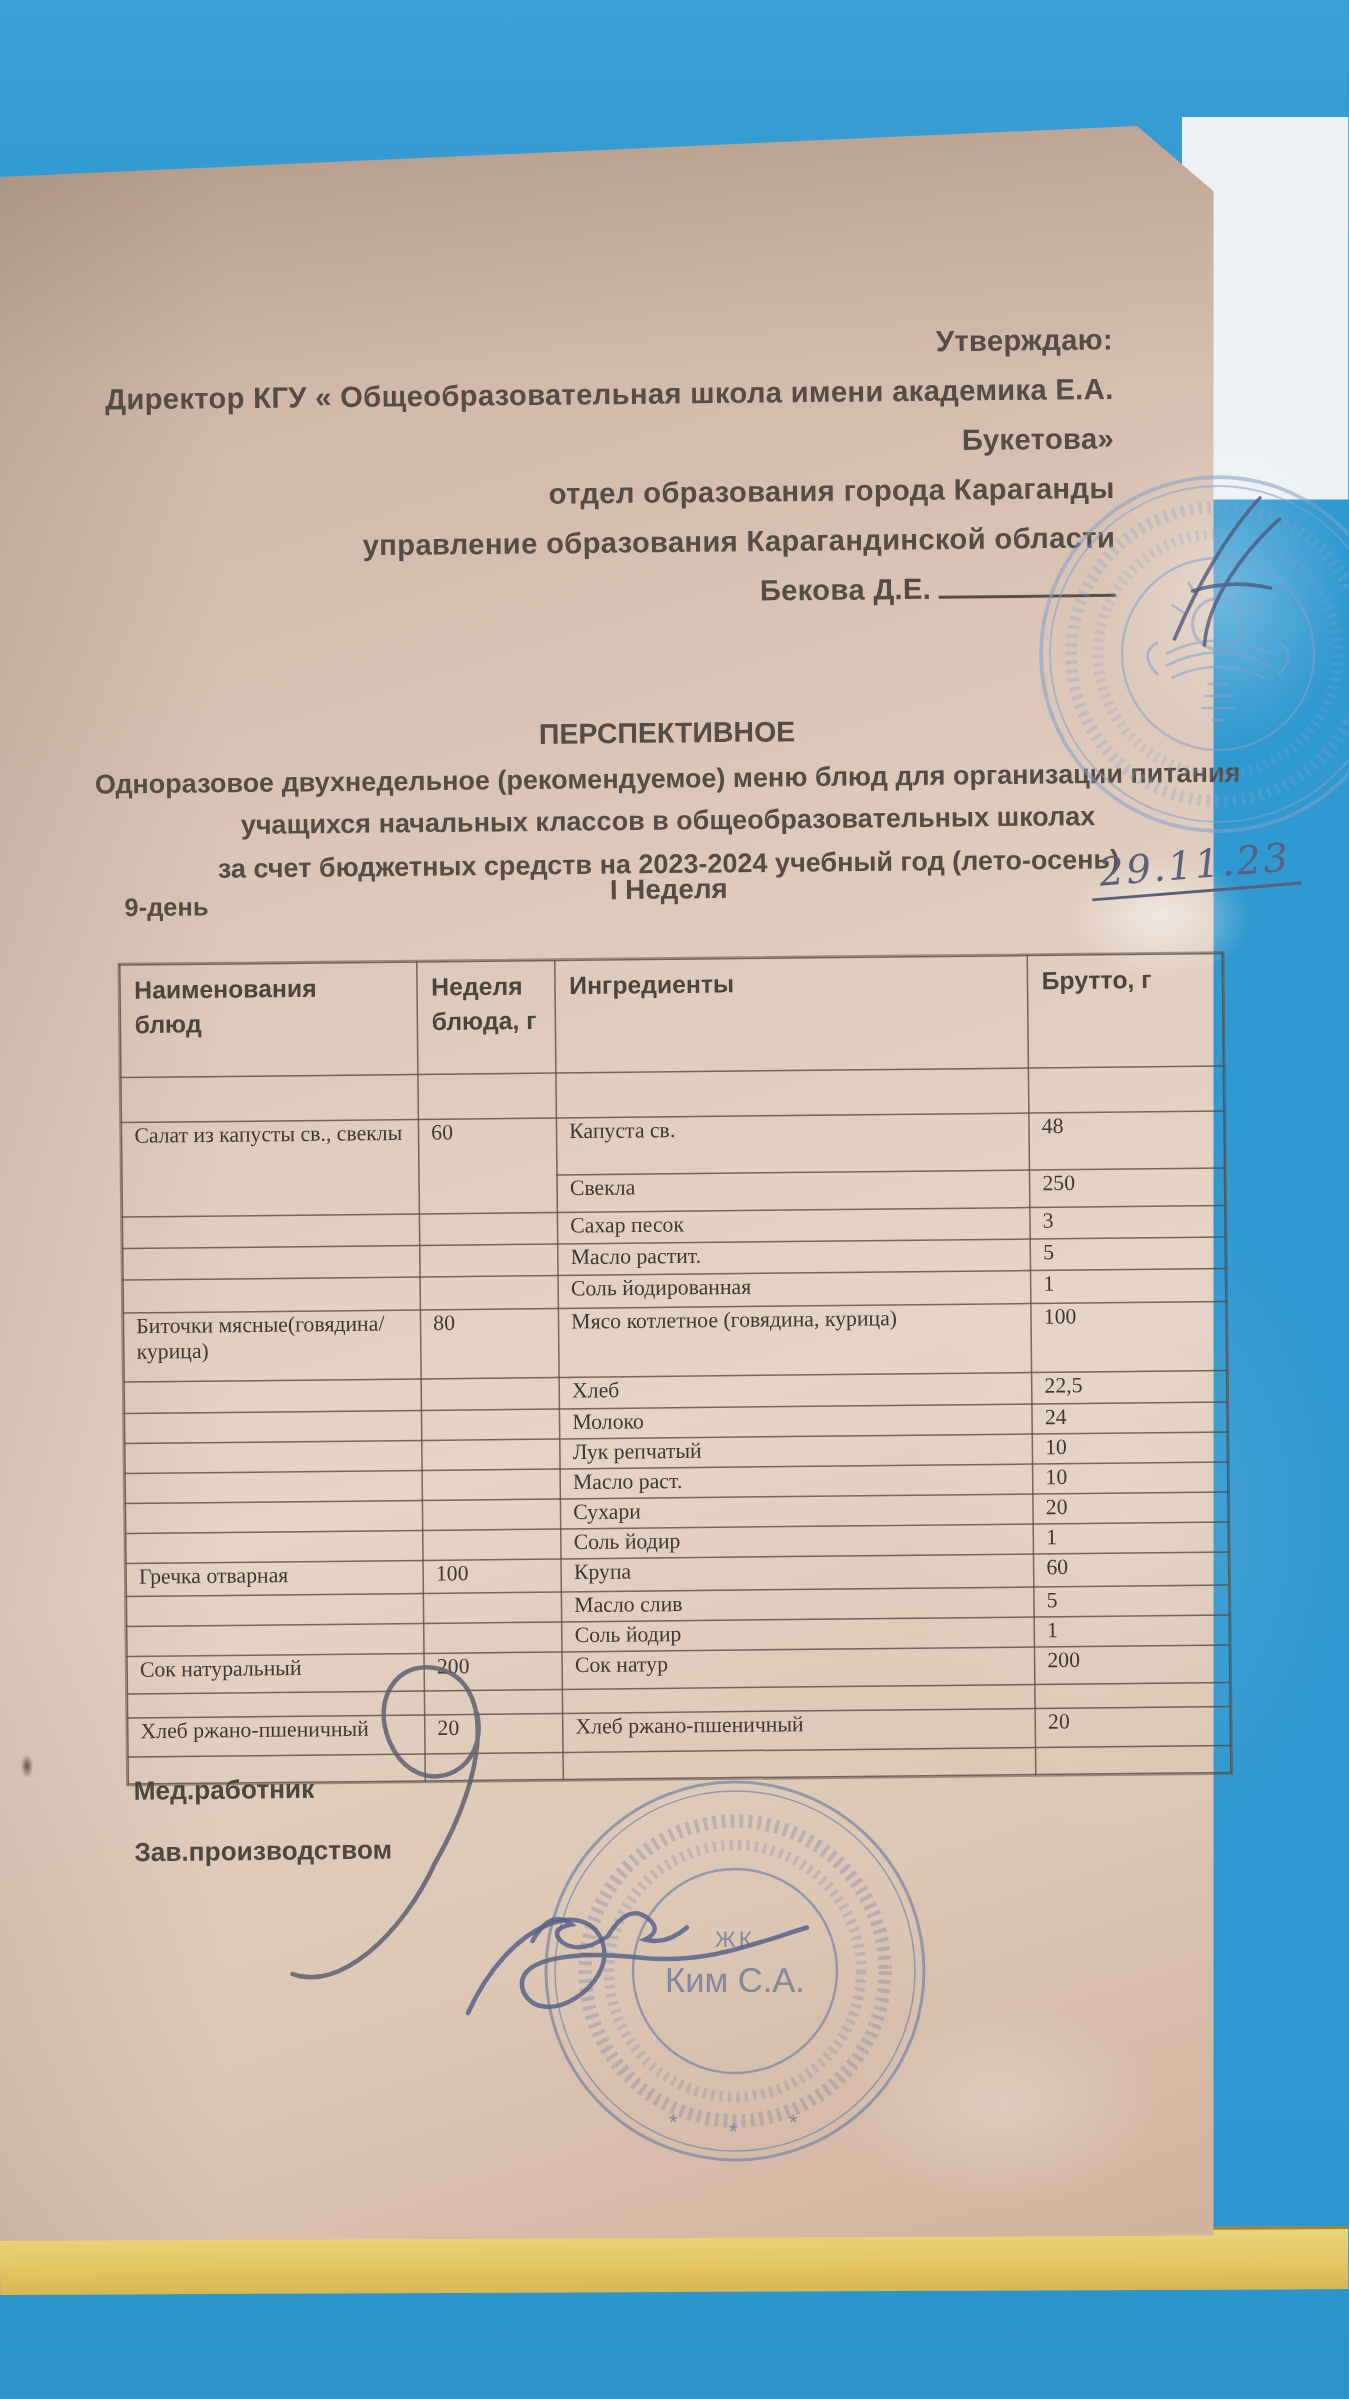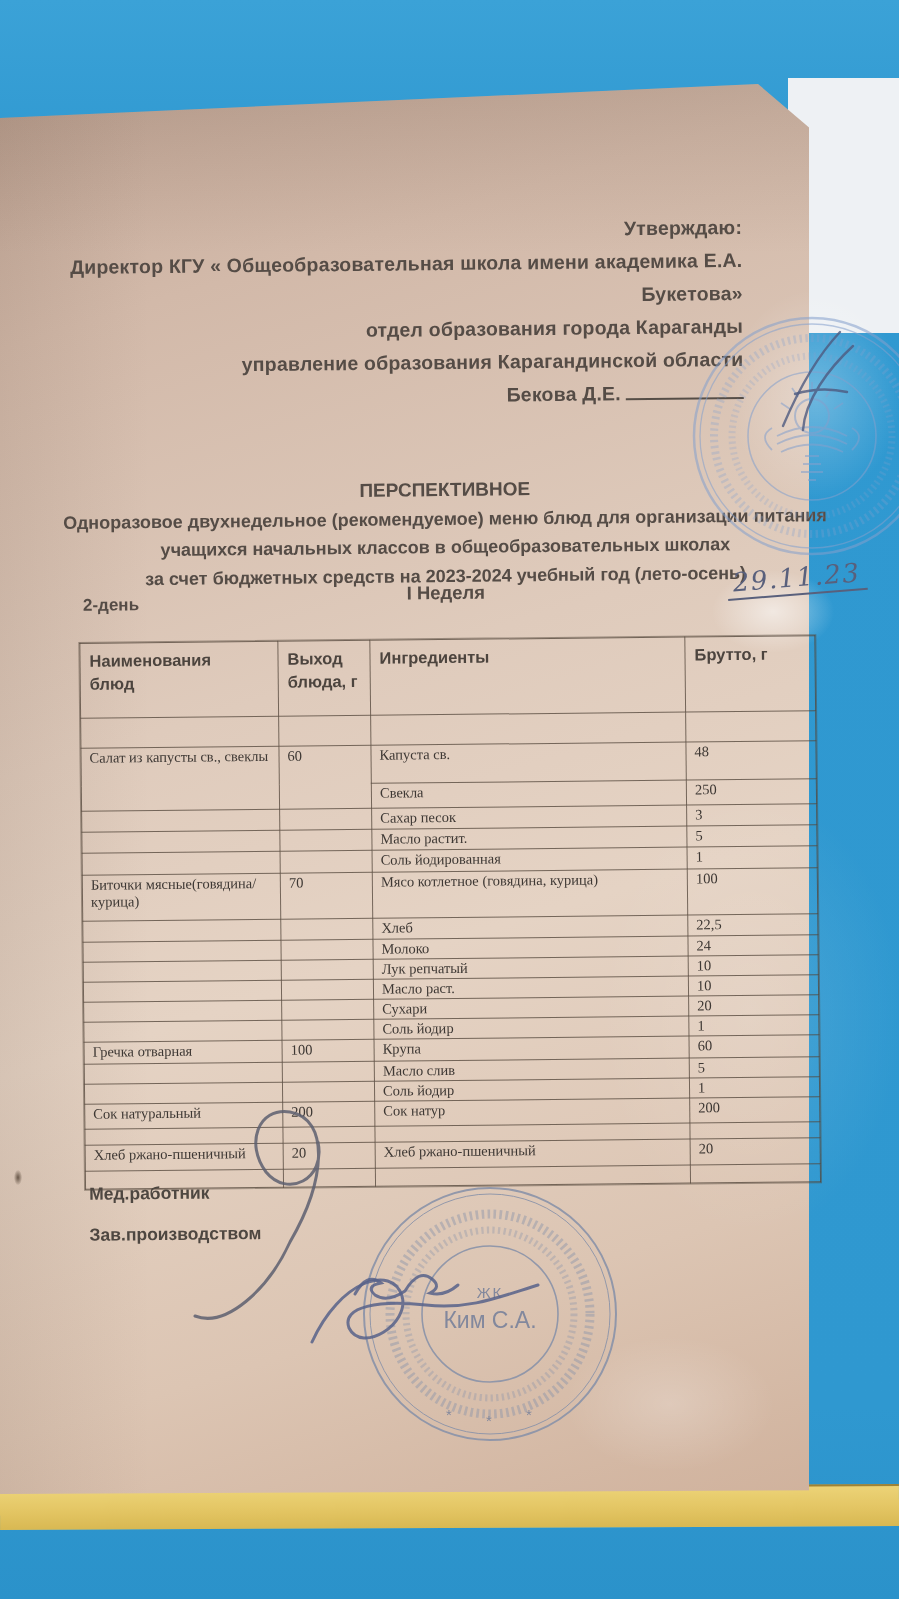--- a/index.html
+++ b/index.html
@@ -96,35 +96,35 @@
       </div>
 
       <div class="title-block">
         <div class="heading">ПЕРСПЕКТИВНОЕ</div>
         <div>Одноразовое двухнедельное (рекомендуемое) меню блюд  для организации питания</div>
         <div>учащихся начальных классов в общеобразовательных школах</div>
         <div>за счет бюджетных средств на 2023-2024 учебный год (лето-осень)</div>
       </div>
 
       <div class="week-row">I Неделя</div>
-      <div class="day-label">2-день</div>
+      <div class="day-label">9-день</div>
       <div class="hand-date">29.11.23</div>
 
       <table class="menu">
         <colgroup>
             <col style="width:198px">
             <col style="width:92px">
             <col style="width:315px">
             <col style="width:130px">
           </colgroup>
         <thead>
           <tr>
             <th>Наименования
 блюд</th>
-            <th>Выход
+            <th>Неделя
 блюда, г</th>
             <th>Ингредиенты</th>
             <th>Брутто, г</th>
           </tr>
         </thead>
         <tbody>
             <tr style="height: 30px;">
               <td class="dish"></td>
               <td class="out"></td>
               <td class="ing"></td>
@@ -153,21 +153,21 @@
               <td class="gross">5</td>
             </tr>
             <tr style="height: 22px;">
               <td class="dish"></td>
               <td class="out"></td>
               <td class="ing">Соль йодированная</td>
               <td class="gross">1</td>
             </tr>
             <tr style="height: 46px;">
               <td class="dish">Биточки мясные(говядина/курица)</td>
-              <td class="out">70</td>
+              <td class="out">80</td>
               <td class="ing">Мясо котлетное (говядина, курица)</td>
               <td class="gross">100</td>
             </tr>
             <tr style="height: 21px;">
               <td class="dish"></td>
               <td class="out"></td>
               <td class="ing">Хлеб</td>
               <td class="gross">22,5</td>
             </tr>
             <tr style="height: 20px;">

